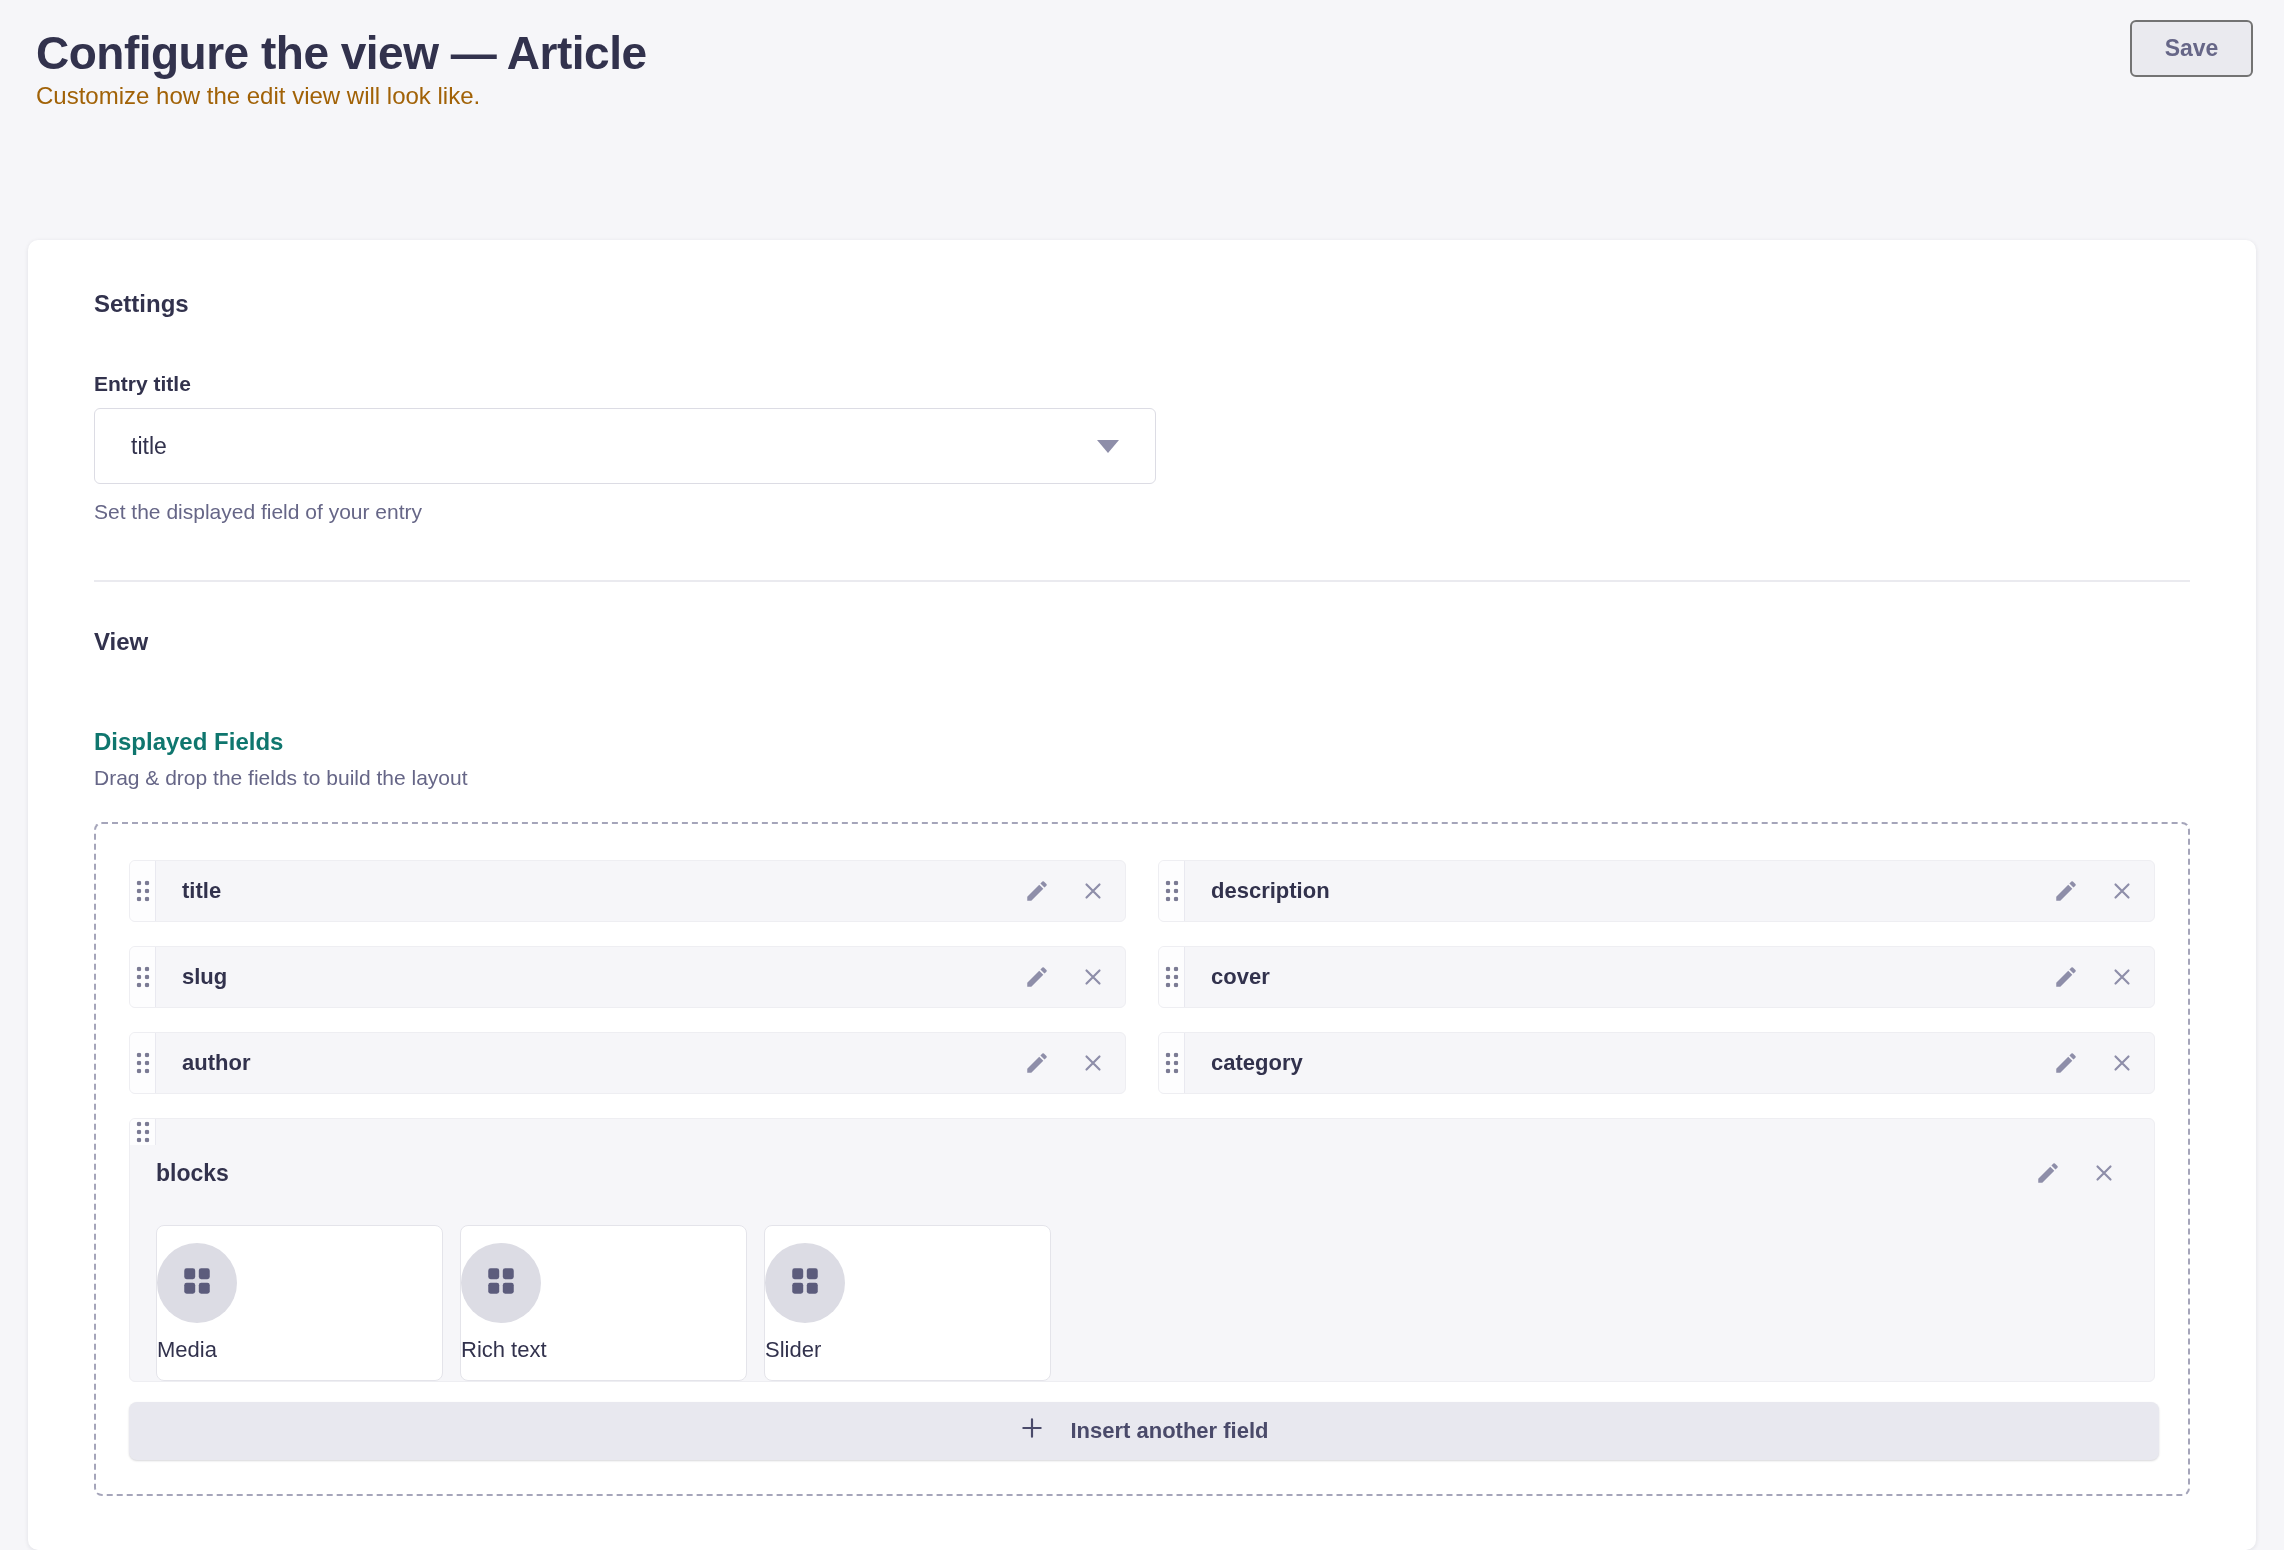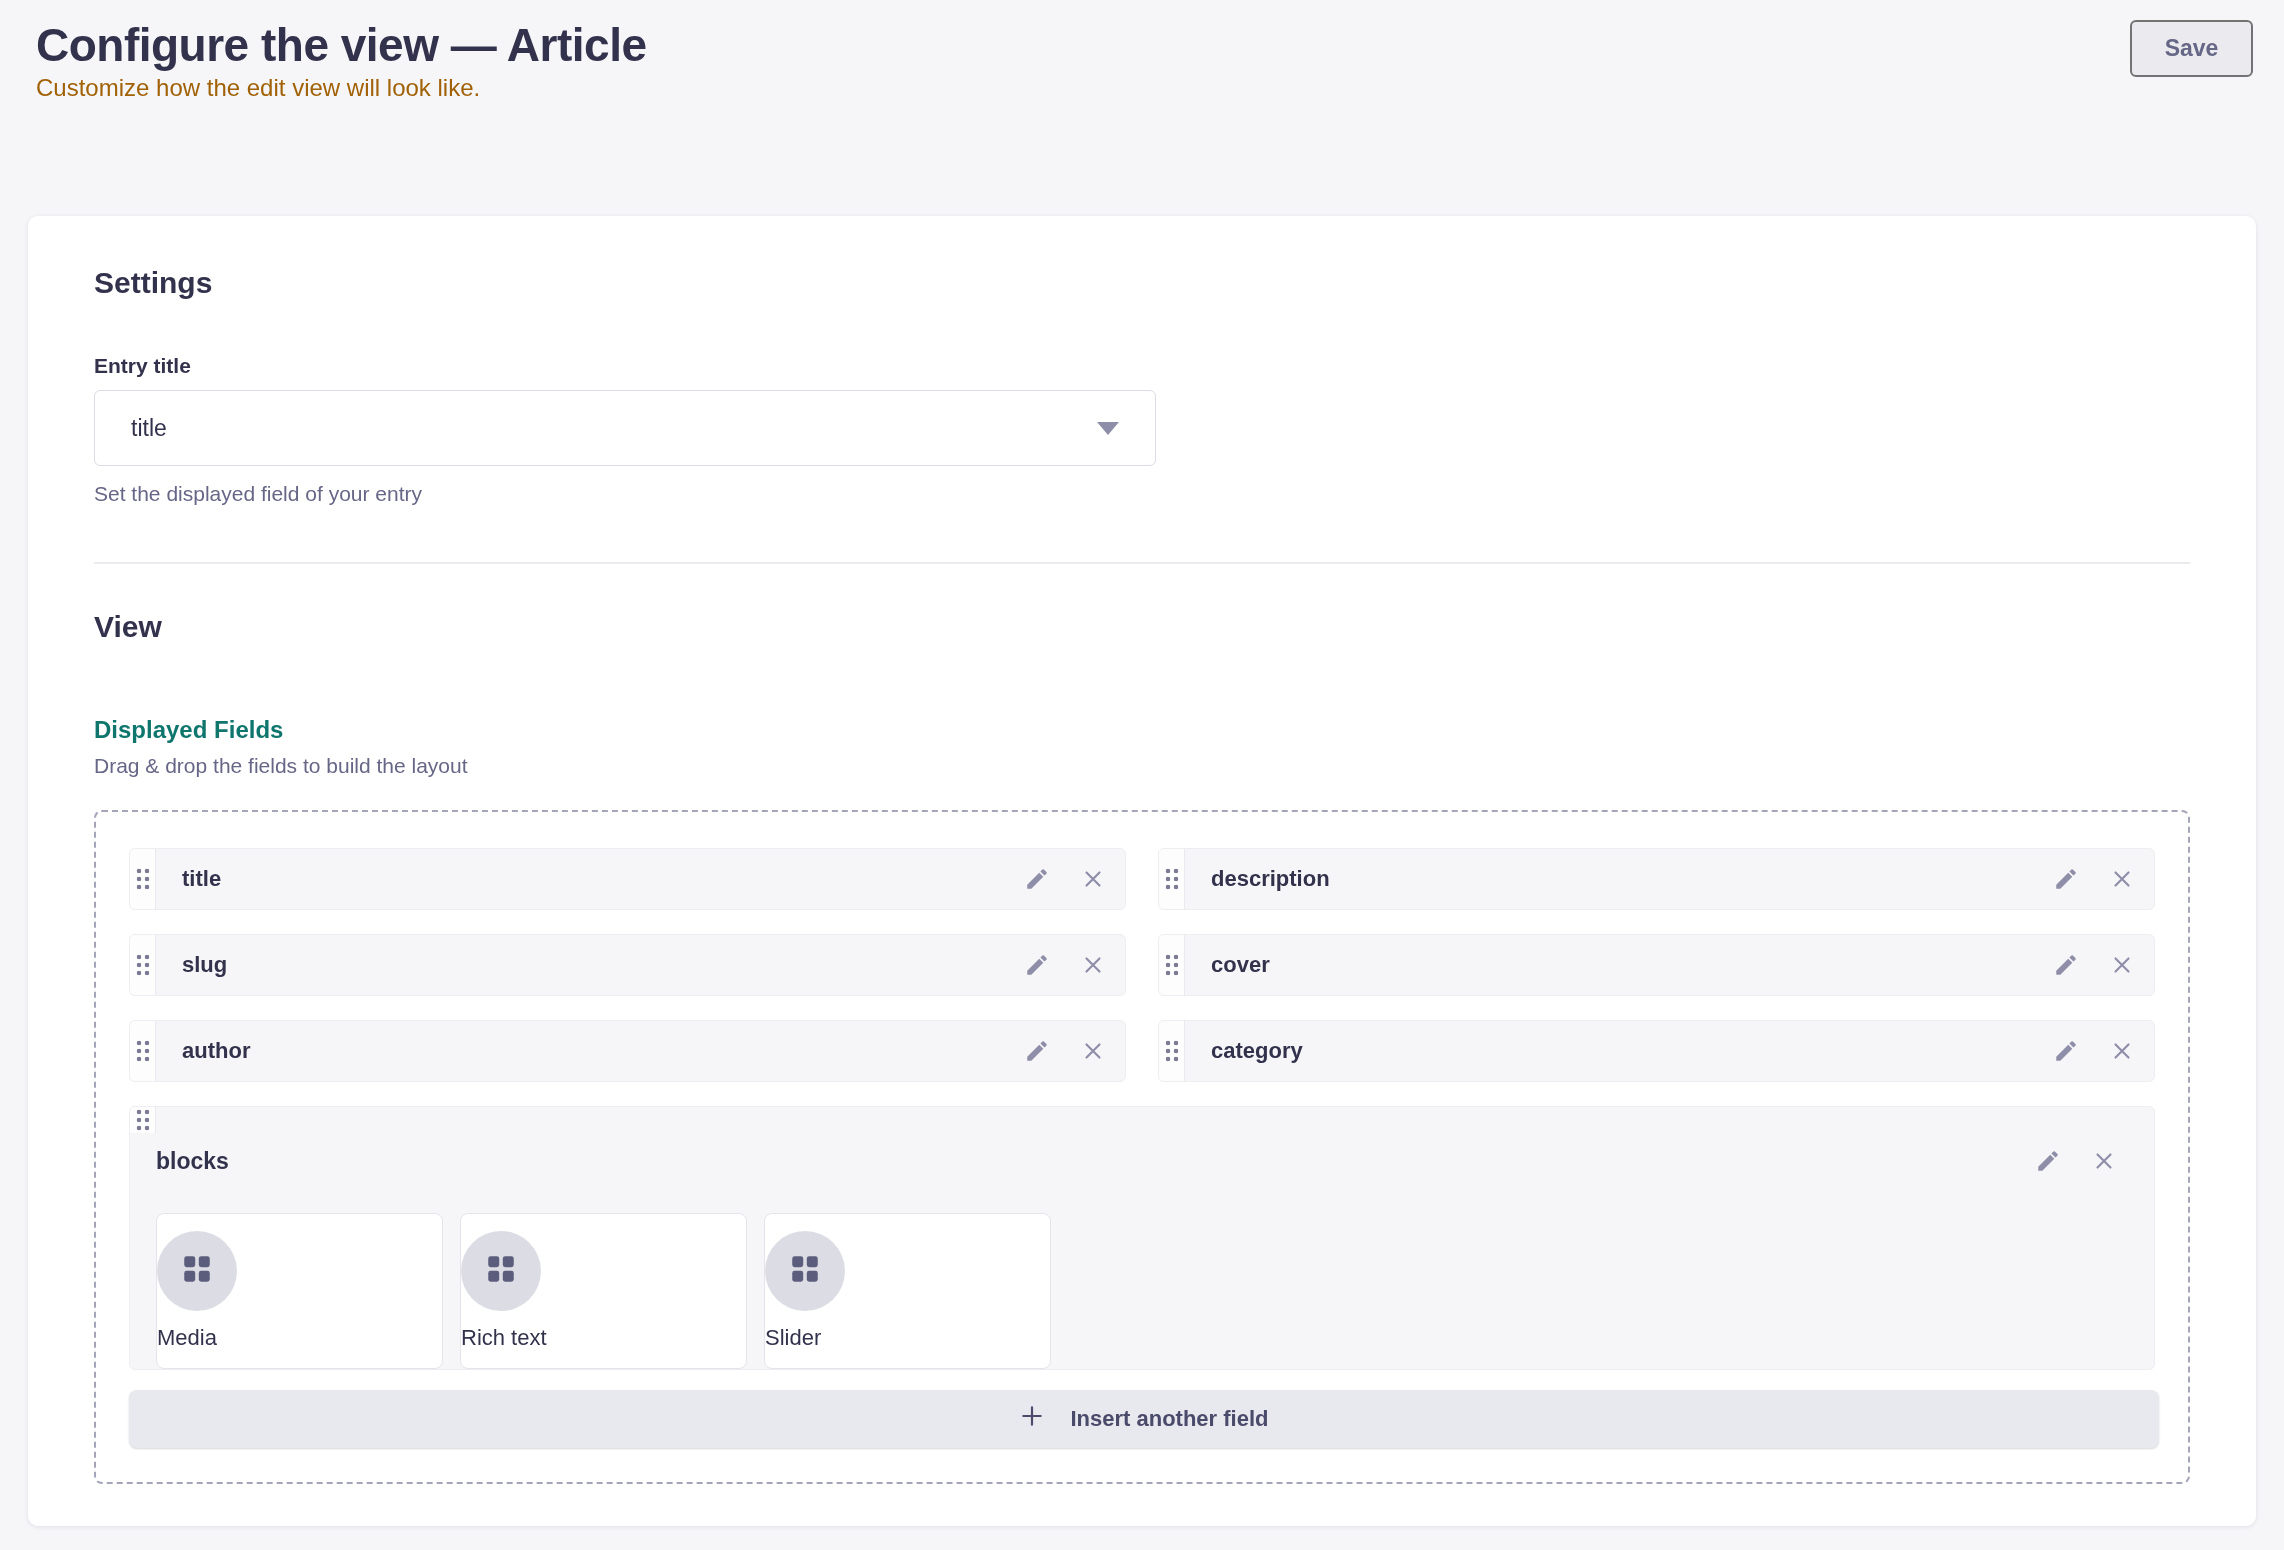--- a/index.html
+++ b/index.html
@@ -4,42 +4,42 @@
 <style>
   * { margin: 0; padding: 0; box-sizing: border-box; }
   html, body {
     width: 2284px; height: 1550px;
     background: #f6f6f9;
     font-family: "Liberation Sans", sans-serif;
     color: #32324d;
     overflow: hidden;
   }
   
-  .header { position: relative; padding: 16px 36px 0 36px; height: 216px; }
+  .header { position: relative; padding: 24px 36px 0 36px; height: 240px; }
   .page-title {
     font-size: 46px; font-weight: 700; letter-spacing: -0.5px;
     color: #32324d; line-height: 58px;
   }
   .page-subtitle { font-size: 24px; color: #a16207; }
   .save-btn {
     position: absolute; top: 20px; right: 31px;
     width: 123px; height: 57px;
     background: #eaeaef; border: 2px solid #737373; border-radius: 6px;
     font-family: "Liberation Sans", sans-serif;
     font-size: 23px; font-weight: 600; color: #666687;
     cursor: pointer;
   }
   
   .card {
     margin: 0 28px; width: 2228px; height: 1310px;
     background: #ffffff; border-radius: 10px;
     box-shadow: 0 1px 4px rgba(33,33,52,0.10);
     padding: 50px 66px 0 66px;
   }
-  .section-heading { font-size: 30px; font-weight: 600; color: #32324d; }
+  .section-heading { font-size: 24px; font-weight: 600; color: #32324d; }
   .field-label { margin-top: 54px; font-size: 21px; font-weight: 700; color: #32324d; }
   .select-box {
     margin-top: 12px; width: 1062px; height: 76px;
     background: #ffffff; border: 1px solid #dcdce4; border-radius: 6px;
     display: flex; align-items: center; justify-content: space-between;
     padding: 0 36px; cursor: pointer;
   }
   .select-value { font-size: 23px; color: #32324d; }
   .select-caret {
     width: 0; height: 0;

